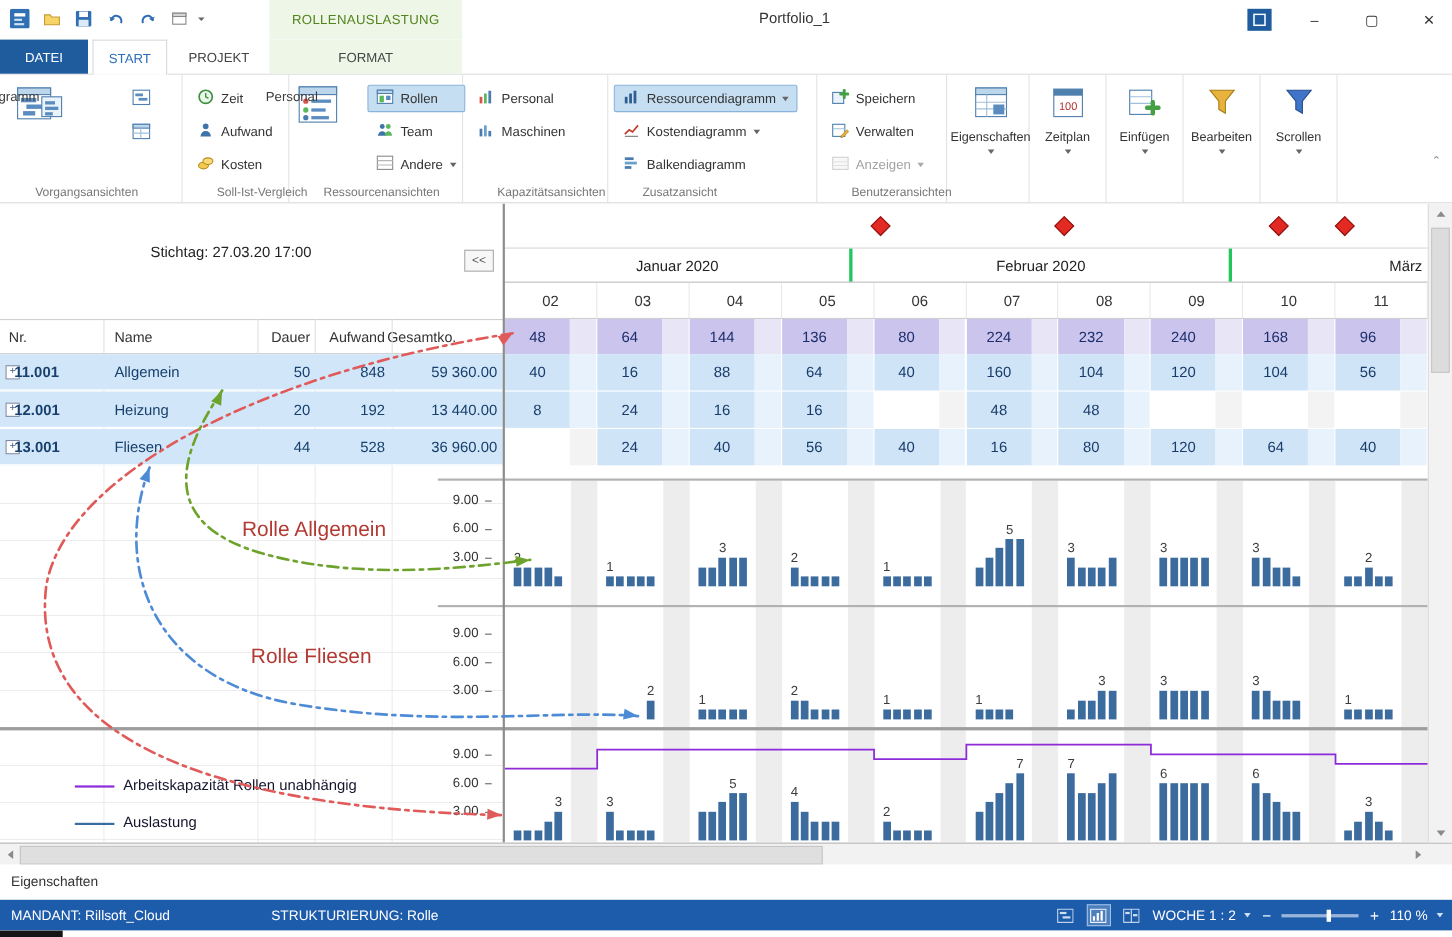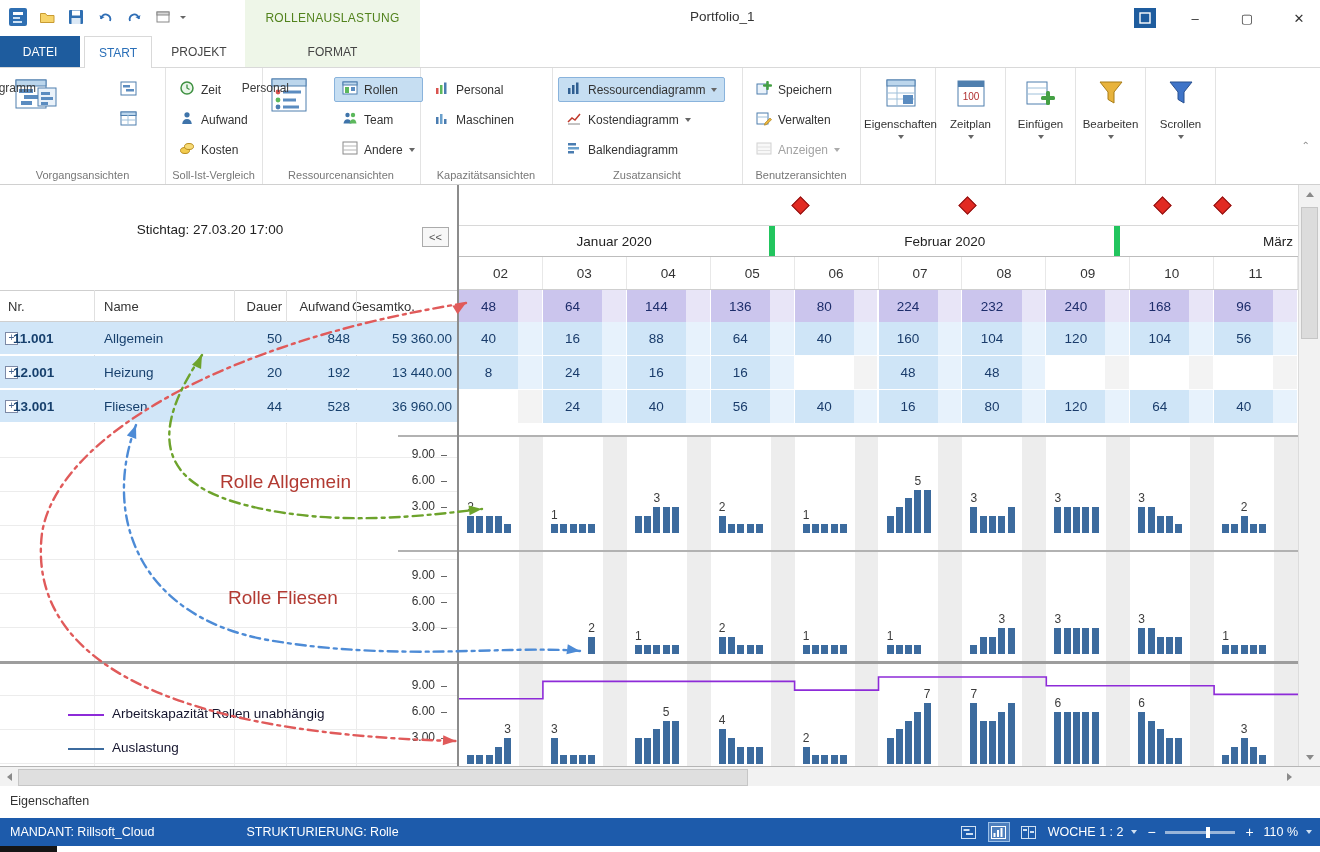--- a/index.html
+++ b/index.html
@@ -18,21 +18,21 @@
   
   .tabrow{position:absolute;top:36px;left:0;right:0;height:32px;background:#fff;border-bottom:1px solid #d9d9d9;box-sizing:border-box;}
   .tab{position:absolute;top:0;height:31px;display:flex;align-items:center;justify-content:center;font-size:12px;}
   .tab.datei{left:0;width:80px;background:#1e5c9e;color:#fff;}
   .tab.start{left:84px;width:68px;background:#fff;border:1px solid #d9d9d9;border-bottom:none;box-sizing:border-box;color:#2a6fb8;height:32px;}
   .tab.projekt{left:156px;width:86px;color:#444;}
   .tab.format{left:245px;width:175px;background:#eef6e8;color:#444;}
   
   .ribbon{position:absolute;top:68px;left:0;right:0;height:117px;background:#fff;border-bottom:1px solid #d0d0d0;box-sizing:border-box;}
   .rgroup{position:absolute;top:0;bottom:0;border-right:1px solid #e3e3e3;}
-  .glabel{position:absolute;bottom:3px;left:0;right:0;text-align:center;font-size:11px;color:#777;white-space:nowrap;}
+  .glabel{position:absolute;bottom:3px;left:0;right:0;font-size:11px;color:#777;white-space:nowrap;padding-left:32px;}
   .stack{position:absolute;top:9px;left:6px;display:flex;flex-direction:column;gap:5px;}
   .sbtn{display:flex;align-items:center;gap:6px;font-size:12px;color:#333;padding:2px 7px;border:1px solid transparent;border-radius:2px;white-space:nowrap;}
   .sbtn.sel{background:#c6def2;border-color:#89b3dc;}
   .sbtn.dis{color:#a3a3a3;}
   .sbtn.dis svg{opacity:.45;}
   .bigbtn{position:absolute;display:flex;flex-direction:column;align-items:center;font-size:12px;color:#333;text-align:center;}
   .bigbtn .blab{margin-top:5px;white-space:nowrap;}
   .bigs{position:absolute;left:866px;top:0;bottom:0;display:flex;}
   .bb{width:70px;display:flex;flex-direction:column;align-items:center;padding-top:9px;border-right:1px solid #e3e3e3;font-size:11.5px;color:#333;box-sizing:border-box;}
   .bb .blabel{margin-top:7px;white-space:nowrap;}
@@ -68,21 +68,21 @@
   .ann{position:absolute;font-size:19px;color:#b23a32;z-index:3;white-space:nowrap;}
   .ann1{top:286px;left:220px;} .ann2{top:402px;left:228px;}
   .lgd-sw{position:absolute;width:36px;height:2px;z-index:3;}
   .lgd-tx{position:absolute;font-size:13.5px;color:#15152e;z-index:3;white-space:nowrap;}
   .tick{position:absolute;left:393px;width:42px;text-align:right;font-size:12px;color:#333;z-index:2;}
   .tickdash{position:absolute;left:441px;width:6px;height:1px;background:#666;z-index:2;}
   
   .milerow{position:absolute;top:0;left:0;right:0;height:40px;}
   .diamond{position:absolute;top:14px;width:13px;height:13px;background:#e22a22;border:1px solid #8e1414;transform:rotate(45deg);box-sizing:border-box;}
   .monthrow{position:absolute;top:40px;height:32px;left:0;right:0;border-top:1px solid #d8d8d8;border-bottom:1px solid #bdbdbd;font-size:13.5px;color:#222;box-sizing:border-box;}
-  .mseg{position:absolute;top:0;bottom:0;border-right:6px solid #22c55e;display:flex;align-items:center;justify-content:center;box-sizing:border-box;}
+  .mseg{position:absolute;top:0;bottom:0;border-right:3px solid #22c55e;display:flex;align-items:center;justify-content:center;box-sizing:border-box;}
   .mseg.last{border-right:none;justify-content:flex-end;padding-right:5px;}
   .weekrow{position:absolute;top:72px;height:33px;left:0;right:0;border-bottom:1px solid #cfcfcf;display:flex;font-size:13.5px;color:#333;box-sizing:border-box;}
   .wcell{flex:1;display:flex;align-items:center;justify-content:center;border-right:1px solid #e8e8e8;box-sizing:border-box;}
   .valrow{position:absolute;left:0;right:0;}
   .vcell{position:absolute;top:0;bottom:0;border-right:1px solid #fff;box-sizing:border-box;}
   .wd{position:absolute;left:0;width:71.4%;top:0;bottom:0;}
   .we{position:absolute;left:71.4%;right:0;top:0;bottom:0;}
   .vv{position:absolute;left:0;width:71.4%;top:0;bottom:0;display:flex;align-items:center;justify-content:center;font-size:13.5px;}
   .valrow.totals .wd{background:#cbc5ed;} .valrow.totals .we{background:#e8e5f7;} .valrow.totals .vv{color:#1d2d6b;}
   .valrow.res .wd{background:#cfe5f7;} .valrow.res .we{background:#e7f2fc;} .valrow.res .vv{color:#1a3c6b;}

